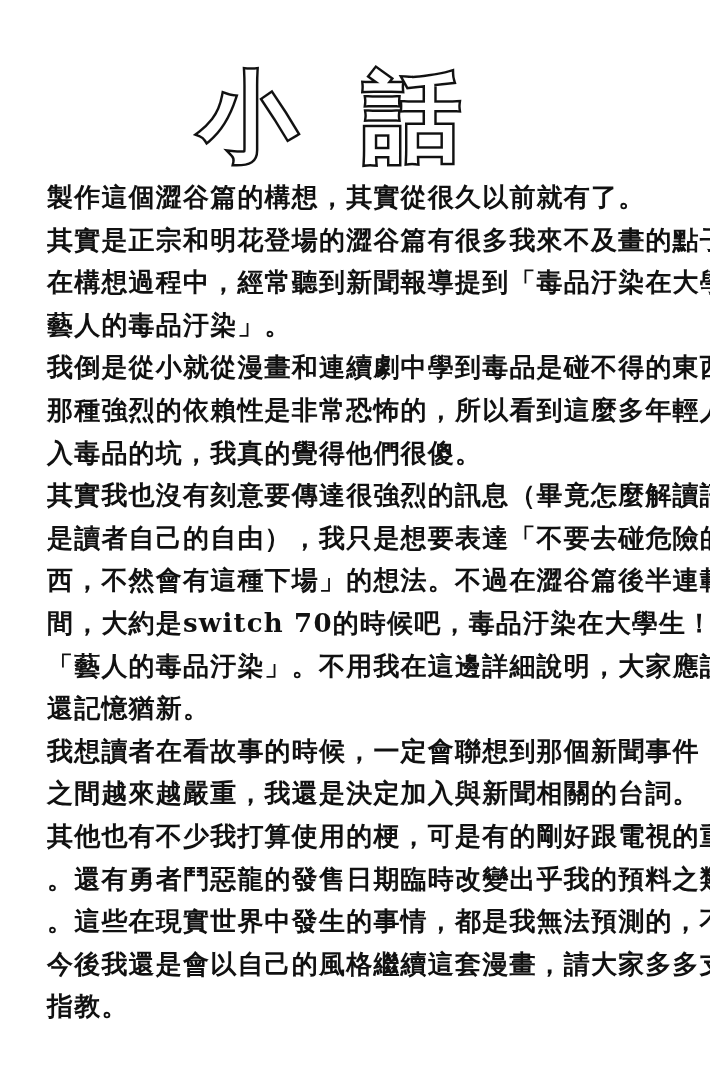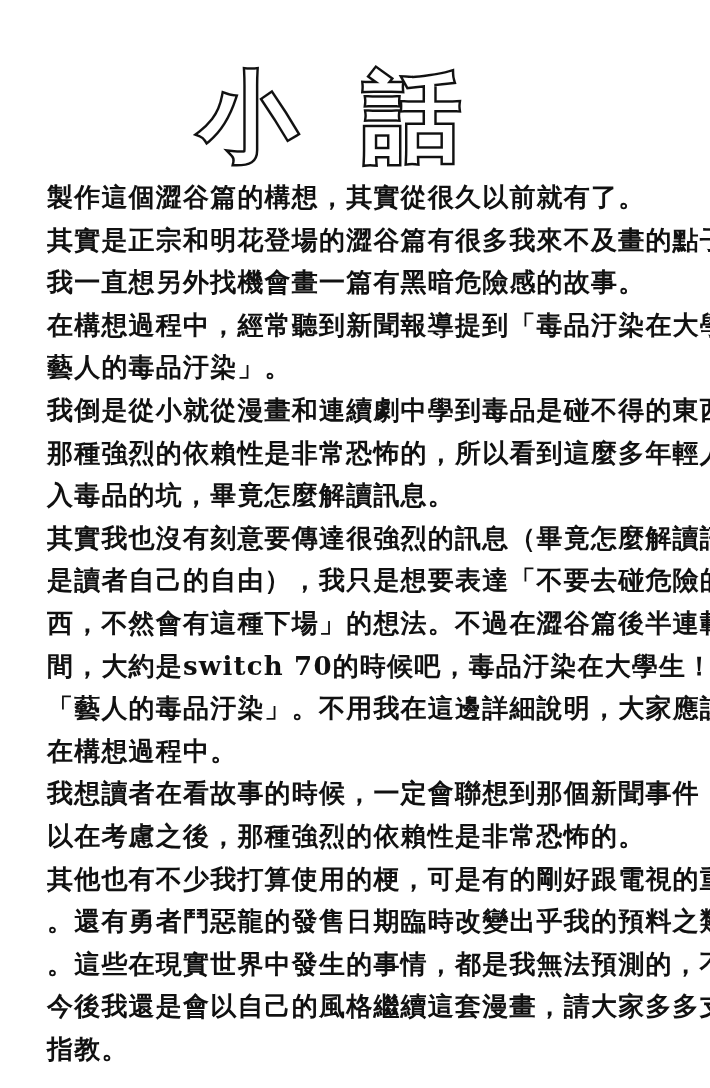--- a/index.html
+++ b/index.html
@@ -55,32 +55,31 @@
 <body>
 
 <div class="title">
   <span class="title-char c1">小</span>
   <span class="title-char c2">話</span>
 </div>
 
 <div class="body-text">
   <div class="line">製作這個澀谷篇的構想，其實從很久以前就有了。</div>
   <div class="line">其實是正宗和明花登場的澀谷篇有很多我來不及畫的點子，</div>
-  <div class="line">我一直想另外找機會畫一篇有黑暗危險感的故事。</div>
   <div class="line">在構想過程中，經常聽到新聞報導提到「毒品汙染在大學生</div>
   <div class="line">藝人的毒品汙染」。</div>
   <div class="line">我倒是從小就從漫畫和連續劇中學到毒品是碰不得的東西，</div>
   <div class="line">那種強烈的依賴性是非常恐怖的，所以看到這麼多年輕人陷</div>
-  <div class="line">入毒品的坑，畢竟怎麼解讀訊息。</div>
+  <div class="line">入毒品的坑，我真的覺得他們很傻。</div>
   <div class="line">其實我也沒有刻意要傳達很強烈的訊息（畢竟怎麼解讀訊息</div>
   <div class="line">是讀者自己的自由），我只是想要表達「不要去碰危險的東</div>
   <div class="line">西，不然會有這種下場」的想法。不過在澀谷篇後半連載期</div>
   <div class="line">間，大約是switch 70的時候吧，毒品汙染在大學生！</div>
   <div class="line">「藝人的毒品汙染」。不用我在這邊詳細說明，大家應該也</div>
-  <div class="line">在構想過程中。</div>
+  <div class="line">還記憶猶新。</div>
   <div class="line">我想讀者在看故事的時候，一定會聯想到那個新聞事件，所</div>
-  <div class="line">以在考慮之後，那種強烈的依賴性是非常恐怖的。</div>
+  <div class="line">之間越來越嚴重，我還是決定加入與新聞相關的台詞。</div>
   <div class="line">其他也有不少我打算使用的梗，可是有的剛好跟電視的重複</div>
   <div class="line">。還有勇者鬥惡龍的發售日期臨時改變出乎我的預料之類的</div>
   <div class="line">。這些在現實世界中發生的事情，都是我無法預測的，不過</div>
   <div class="line">今後我還是會以自己的風格繼續這套漫畫，請大家多多支持</div>
   <div class="line">指教。</div>
 </div>
 
 </body></html>

